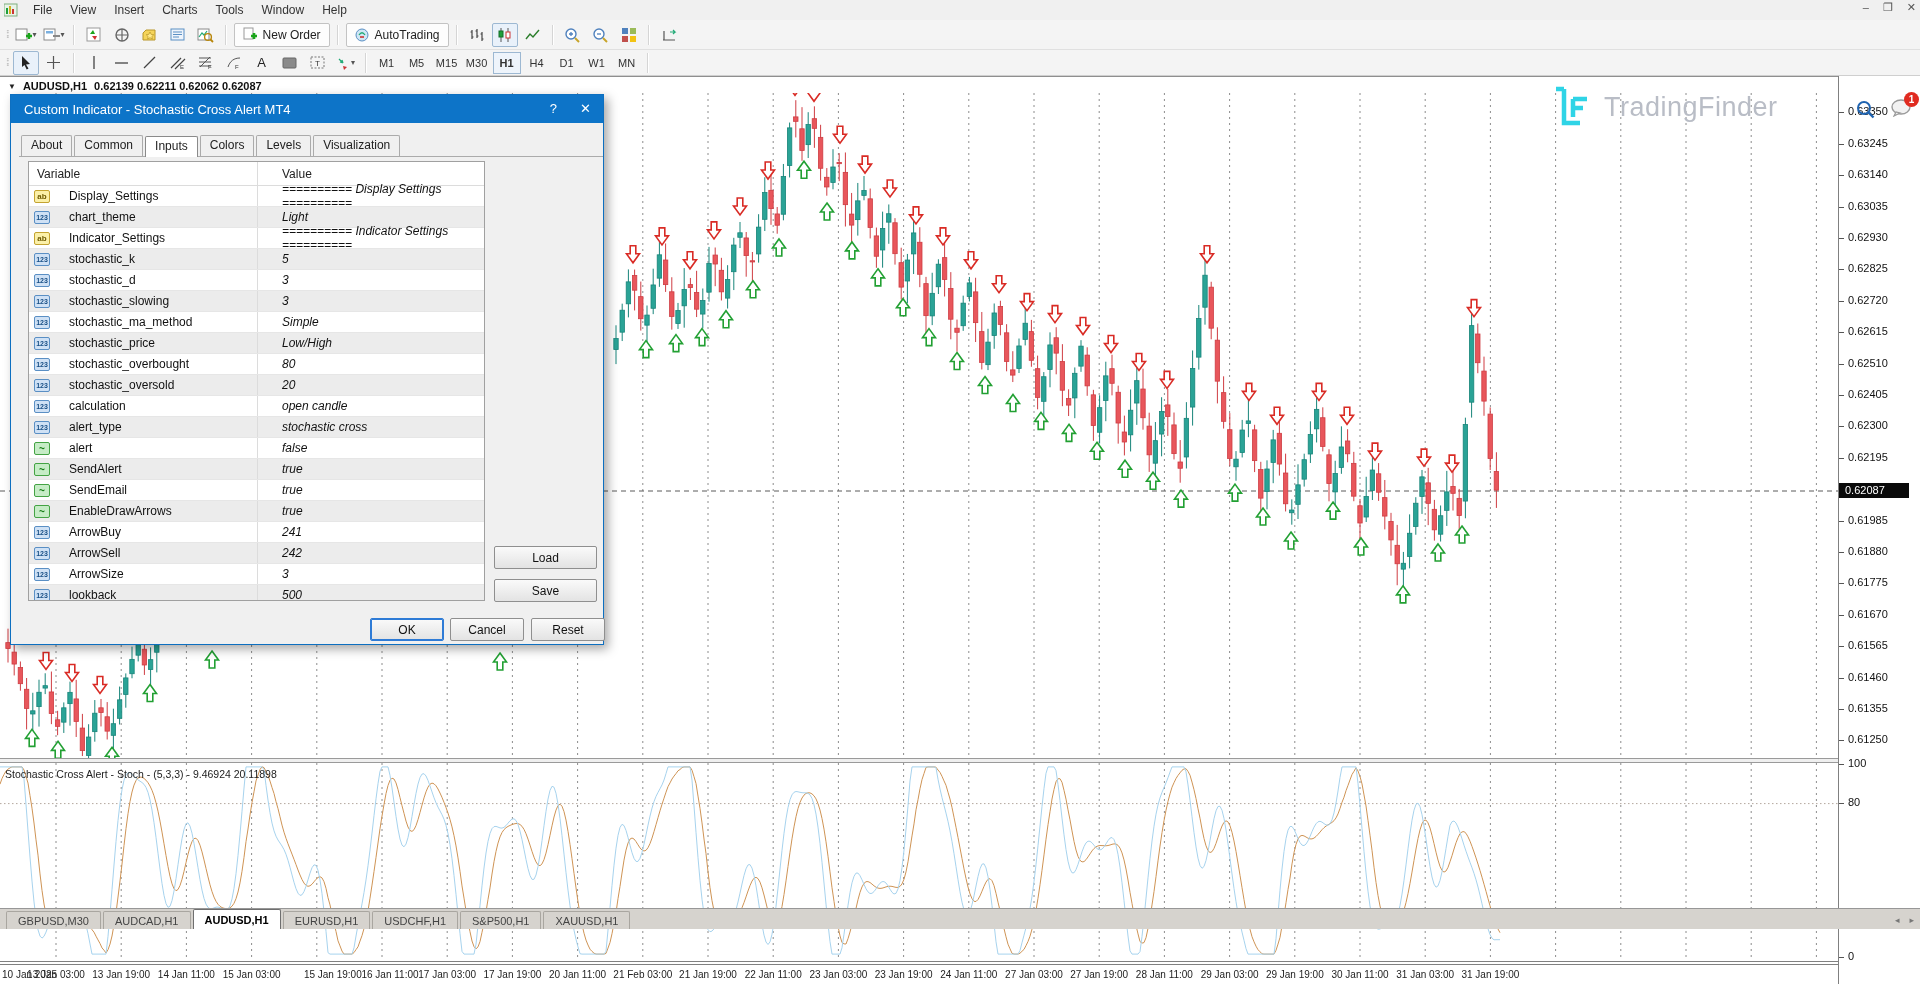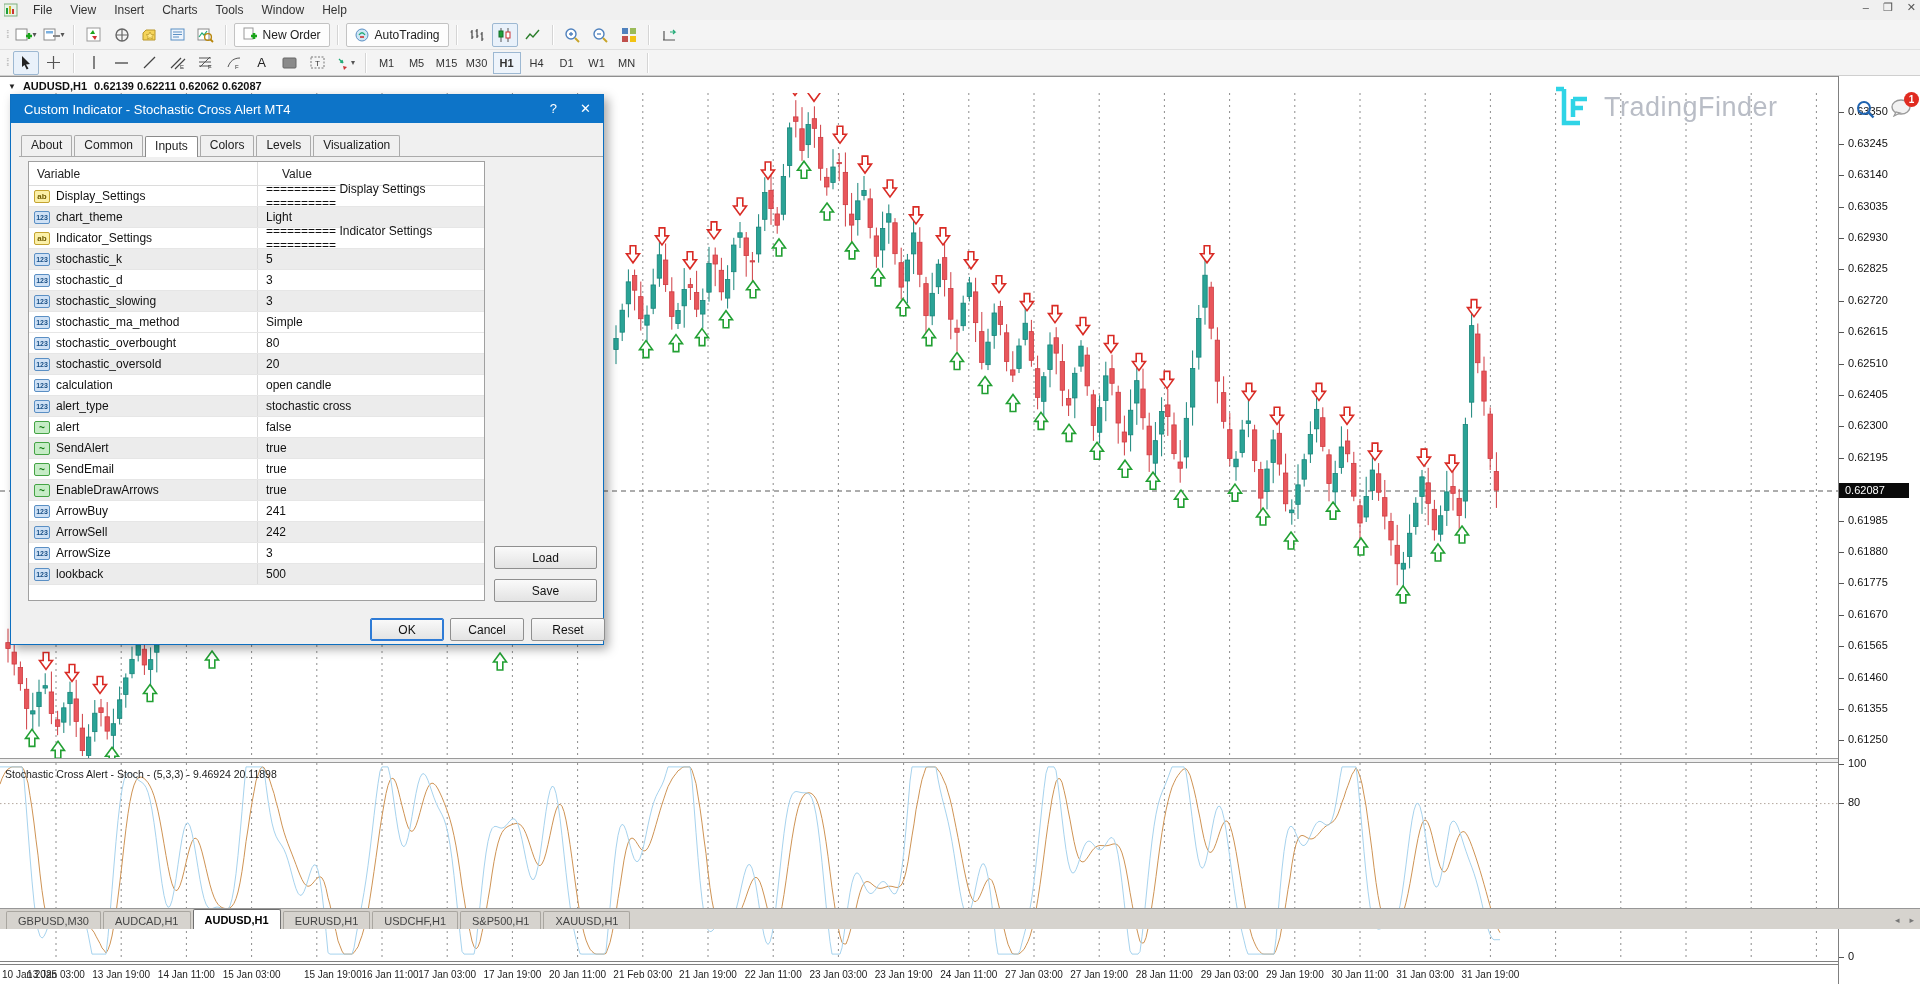--- a/index.html
+++ b/index.html
@@ -78,22 +78,22 @@
   .dtab{padding:2px 9px 3px;font-size:12px;color:#222;background:#f0f0f0;border:1px solid #ababab;
         border-bottom:none;margin-right:2px;border-radius:2px 2px 0 0;cursor:default;}
   .dtab.active{background:#fff;position:relative;top:1px;padding-bottom:5px;border-color:#8a8a8a;}
   #dlg-table{position:absolute;left:17px;top:66px;width:457px;height:440px;background:#fff;
              border:1px solid #a0a0a0;box-sizing:border-box;overflow:hidden;}
   .thead{display:flex;height:23px;align-items:center;border-bottom:1px solid #dcdcdc;font-size:12px;color:#222;}
   .thead .c1{width:228px;padding-left:8px;box-sizing:border-box;}
   .thead .c2{flex:1;padding-left:24px;border-left:1px solid #dcdcdc;height:100%;display:flex;align-items:center;box-sizing:border-box;}
   .trow{display:flex;height:20px;align-items:center;font-size:12px;color:#111;border-bottom:1px solid #e6e6e6;}
   .trow.alt{background:#ececec;}
-  .trow .c1{width:228px;display:flex;align-items:center;padding-left:5px;box-sizing:border-box;}
-  .trow .c2{flex:1;padding-left:8px;border-left:1px solid #dcdcdc;height:100%;display:flex;align-items:center;box-sizing:border-box;}
+  .trow .c1{width:228px;display:flex;align-items:center;padding-left:5px;box-sizing:border-box;gap:13px;}
+  .trow .c2{flex:1;padding-left:24px;border-left:1px solid #dcdcdc;height:100%;display:flex;align-items:center;box-sizing:border-box;font-style:italic;}
   .ricon{width:16px;height:13px;border-radius:2px;display:inline-flex;align-items:center;justify-content:center;
          margin-right:6px;font-weight:700;box-sizing:border-box;}
   .ricon.ab{background:#fbf0a8;border:1px solid #c4a330;color:#6e5a00;font-size:8px;}
   .ricon.num{background:#cfe1f5;border:1px solid #5a8fc4;color:#174e85;font-size:7px;}
   .ricon.bool{background:#c6ecc6;border:1px solid #44a344;color:#147d14;font-size:10px;}
   .dbtn{position:absolute;width:101px;height:21px;background:linear-gradient(#fafafa,#e3e3e3);
         border:1px solid #8f8f8f;border-radius:2px;font-size:12px;color:#111;display:flex;
         align-items:center;justify-content:center;cursor:default;}
   #btn-load{left:483px;top:451px;} #btn-save{left:483px;top:484px;}
   .bbtn{position:absolute;top:523px;width:72px;height:21px;background:linear-gradient(#fafafa,#e3e3e3);
@@ -971,20 +971,27 @@
             </span>
             <span class="c2">3</span>
           </div>
           <div class="trow">
             <span class="c1">
               <span class="ricon num">123</span>
               <span>stochastic_ma_method</span>
             </span>
             <span class="c2">Simple</span>
           </div>
+          <div class="trow alt">
+            <span class="c1">
+              <span class="ricon num">123</span>
+              <span>stochastic_price</span>
+            </span>
+            <span class="c2">Low/High</span>
+          </div>
           <div class="trow">
             <span class="c1">
               <span class="ricon num">123</span>
               <span>stochastic_overbought</span>
             </span>
             <span class="c2">80</span>
           </div>
           <div class="trow alt">
             <span class="c1">
               <span class="ricon num">123</span>

